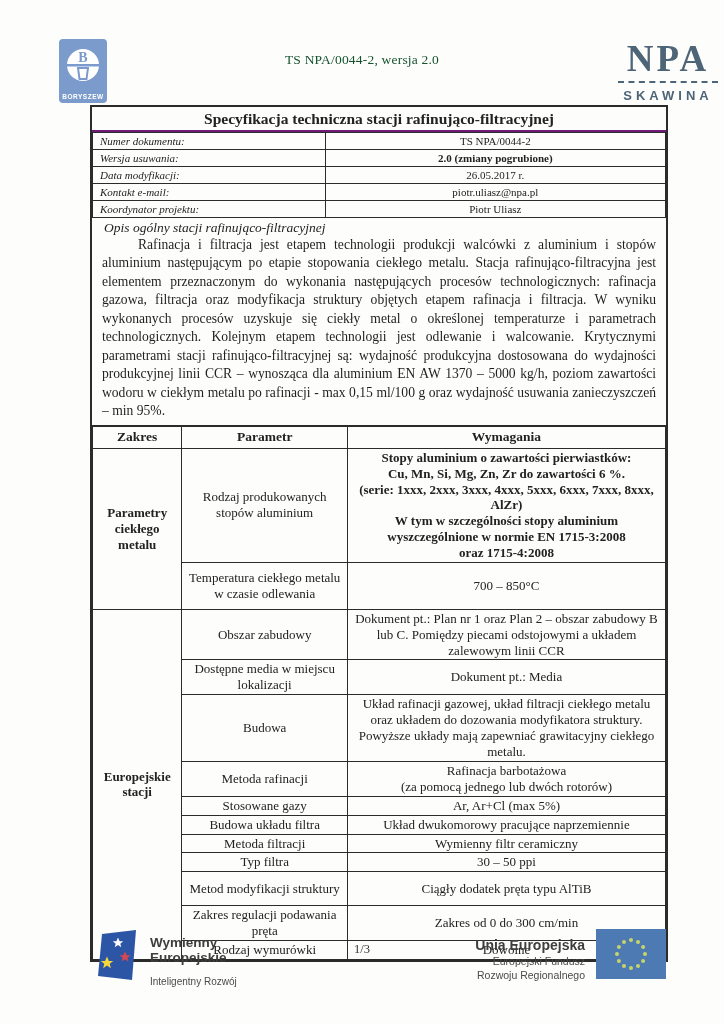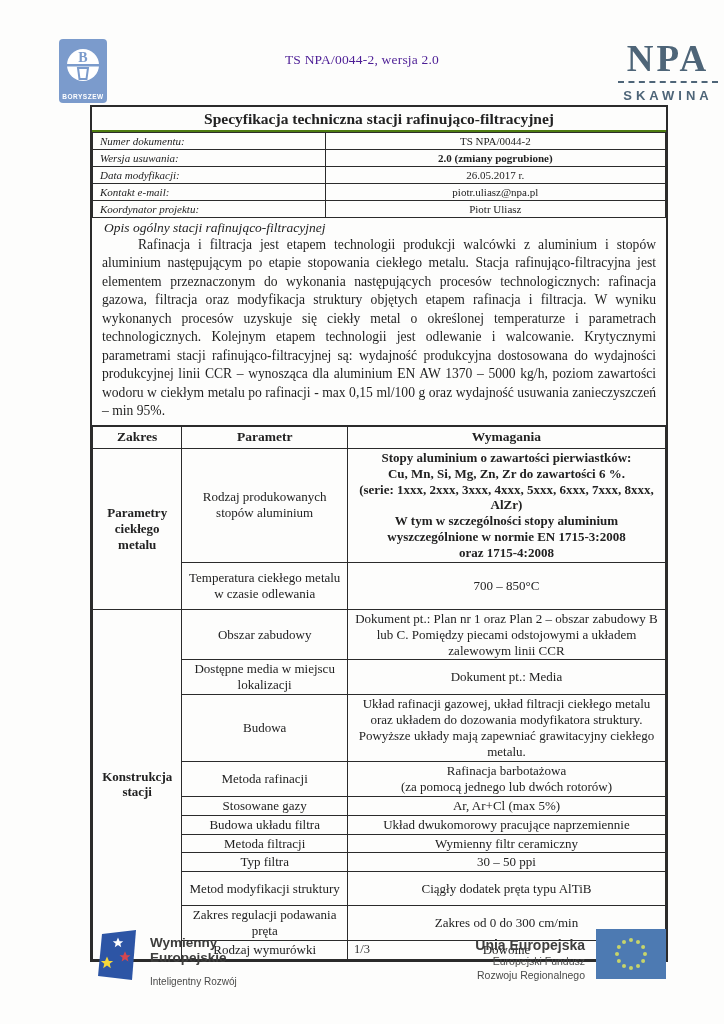--- a/index.html
+++ b/index.html
@@ -9,34 +9,34 @@
     background:#fdfdfc;
     font-family:"Liberation Serif", serif;
     color:#222;
   }
   .page { position:absolute; inset:0; }
 
   
   .boryszew { position:absolute; left:58px; top:38px; }
   .doc-ref {
     position:absolute; top:52px; left:0; width:724px;
-    text-align:center; font-size:13.5px; color:#4c1d95; letter-spacing:.2px;
+    text-align:center; font-size:13.5px; color:#14532d; letter-spacing:.2px;
   }
   .npa-logo { position:absolute; left:609px; top:40px; width:118px; text-align:center; color:#4e6578; }
   .npa-main { font-family:"Liberation Serif", serif; font-weight:bold; font-size:37px; letter-spacing:3px; line-height:1; }
   .npa-dash { border-top:2px dashed #4e6578; width:100px; margin:4px auto 5px auto; }
   .npa-city { font-family:"Liberation Sans", sans-serif; font-weight:bold; font-size:13px; letter-spacing:4px; }
 
   
   .doc-table {
     position:absolute; left:90px; top:105px; width:578px;
     border:2px solid #2b2b2b;
   }
   .title-row {
-    height:25px; border-bottom:2px solid #4d7c0f;
+    height:25px; border-bottom:2px solid #701a75;
     text-align:center; font-weight:bold; font-size:15.5px; line-height:24px;
   }
   table { border-collapse:collapse; width:100%; }
   td, th { border:1px solid #2b2b2b; vertical-align:middle; }
 
   .meta-table td { height:17px; font-size:11px; padding:0 2px; }
   .meta-label { font-style:italic; padding-left:7px !important; }
   .meta-value { text-align:center; }
   .bold { font-weight:bold; }
 
@@ -153,21 +153,21 @@
 Cu, Mn, Si, Mg, Zn, Zr do zawartości 6 %.
 (serie: 1xxx, 2xxx, 3xxx, 4xxx, 5xxx, 6xxx, 7xxx, 8xxx, AlZr)
 W tym w szczególności stopy aluminium wyszczególnione w normie EN 1715-3:2008
 oraz 1715-4:2008</td>
         </tr>
         <tr class="rh47">
           <td>Temperatura ciekłego metalu w czasie odlewania</td>
           <td>700 – 850°C</td>
         </tr>
         <tr class="rh49 sec-top">
-          <td rowspan="11" class="group">Konstrukcja stacji</td>
+          <td rowspan="11" class="group">Europejskie stacji</td>
           <td>Obszar zabudowy</td>
           <td>Dokument pt.: Plan nr 1 oraz Plan 2 – obszar zabudowy B lub C. Pomiędzy piecami odstojowymi a układem zalewowym linii CCR</td>
         </tr>
         <tr class="rh34">
           <td>Dostępne media w miejscu lokalizacji</td>
           <td>Dokument pt.: Media</td>
         </tr>
         <tr class="rh67">
           <td>Budowa</td>
           <td>Układ rafinacji gazowej, układ filtracji ciekłego metalu oraz układem do dozowania modyfikatora struktury. Powyższe układy mają zapewniać grawitacyjny ciekłego metalu.</td>

